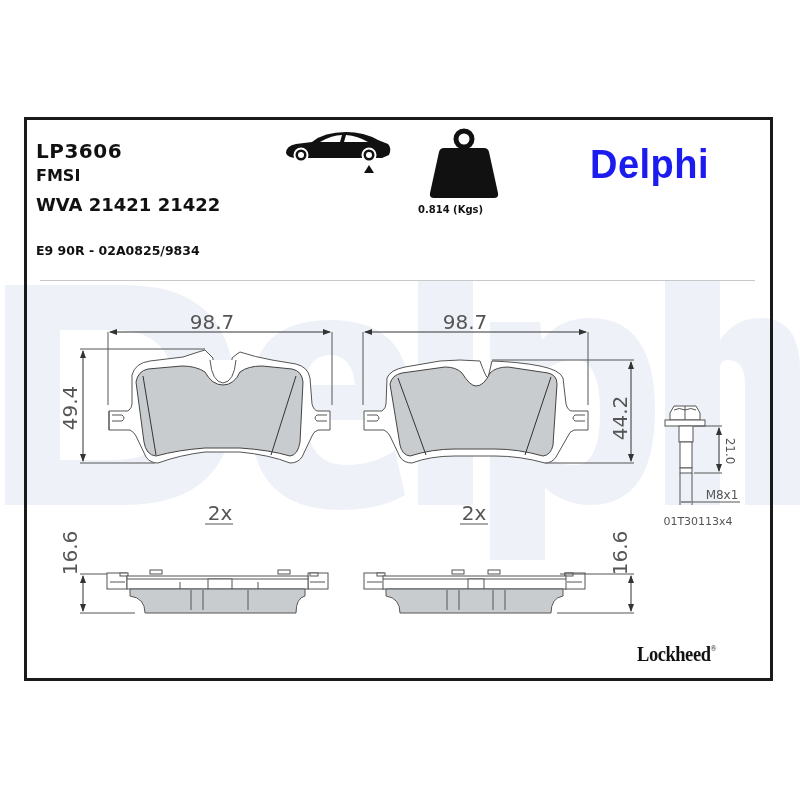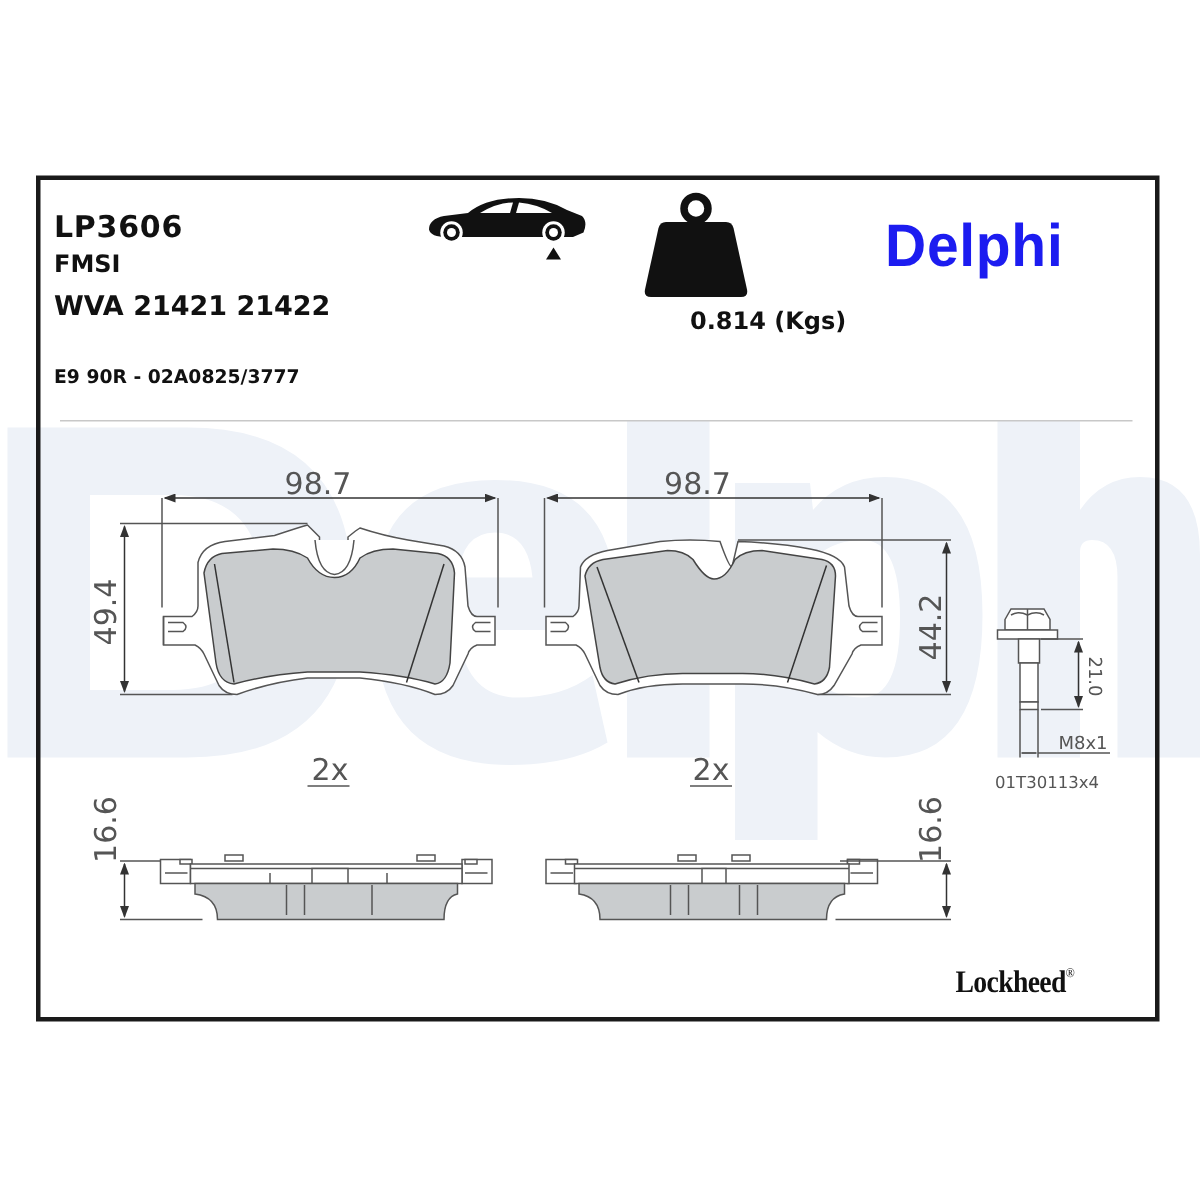--- a/index.html
+++ b/index.html
@@ -4,21 +4,21 @@
 <style>
   html, body { margin: 0; padding: 0; background: #ffffff; }
   body { width: 800px; height: 800px; position: relative; overflow: hidden; font-family: "DejaVu Sans", sans-serif; }
   .frame { position: absolute; left: 24px; top: 117px; width: 743px; height: 558px; border: 3px solid #1a1a1a; box-sizing: content-box; }
   .watermark { position: absolute; left: 0; top: 0; width: 800px; height: 800px; }
   .hdr { position: absolute; color: #111; font-weight: bold; font-family: "DejaVu Sans", sans-serif; }
   .code { left: 36px; top: 139px; font-size: 20px; letter-spacing: 0.5px; }
   .fmsi { left: 36px; top: 166px; font-size: 16px; }
   .wva { left: 36px; top: 194px; font-size: 18px; }
   .approval { left: 36px; top: 243px; font-size: 12.5px; }
-  .weight { left: 418px; top: 204px; font-size: 16px; margin-left: 42px; }
+  .weight { left: 418px; top: 204px; font-size: 10px; }
   .brand { position: absolute; left: 590px; top: 142px; font-size: 40px; font-weight: bold; color: #1c1cf0; font-family: "Liberation Sans", sans-serif; letter-spacing: 0.5px; transform: scaleX(0.95); transform-origin: left top; }
   .lockheed { position: absolute; left: 637px; top: 642px; font-size: 21px; font-weight: bold; color: #111; font-family: "Liberation Serif", serif; transform: scaleX(0.88); transform-origin: left top; letter-spacing: -0.5px; }
   .lockheed sup { font-size: 9px; font-weight: normal; position: relative; top: -2px; }
   .sep { position: absolute; left: 40px; top: 280px; width: 715px; height: 1px; background: #c8c8c8; }
   svg.drawing { position: absolute; left: 0; top: 0; }
   .dim { font-family: "DejaVu Sans", sans-serif; fill: #555; }
 </style>
 </head>
 <body>
 
@@ -35,21 +35,21 @@
 
     <path d="M665 280 L720 280 L720 340 Q735 318 760 318 Q800 318 800 370 L800 505 L745 505 L745 385 Q745 360 728 360 Q720 360 720 368 L720 505 L665 505 Z"></path>
   </g>
 </svg>
 
 <div class="frame"></div>
 
 <div class="hdr code">LP3606</div>
 <div class="hdr fmsi">FMSI</div>
 <div class="hdr wva">WVA 21421 21422</div>
-<div class="hdr approval">E9 90R - 02A0825/3777</div>
+<div class="hdr approval">E9 90R - 02A0825/9834</div>
 <div class="hdr weight">0.814 (Kgs)</div>
 
 <svg style="position:absolute;left:284px;top:128px" width="110" height="48" viewBox="0 0 110 48">
   <path d="M2 25 Q2 18 12 16 L28 14 Q40 4 62 4 Q80 4 94 12 L104 16 Q108 20 105 27 L98 30 L14 30 Q3 30 2 25 Z" fill="#111"></path>
   <path d="M36 14 Q48 7 58 7 L56 14 Z" fill="#fff"></path>
   <path d="M62 7 Q74 8 84 14 L60 14 Z" fill="#fff"></path>
   <circle cx="17" cy="27" r="7.5" fill="#fff"></circle>
   <circle cx="17" cy="27" r="5.5" fill="#111"></circle>
   <circle cx="17" cy="27" r="3" fill="#fff"></circle>
   <circle cx="85" cy="27" r="7.5" fill="#fff"></circle>

